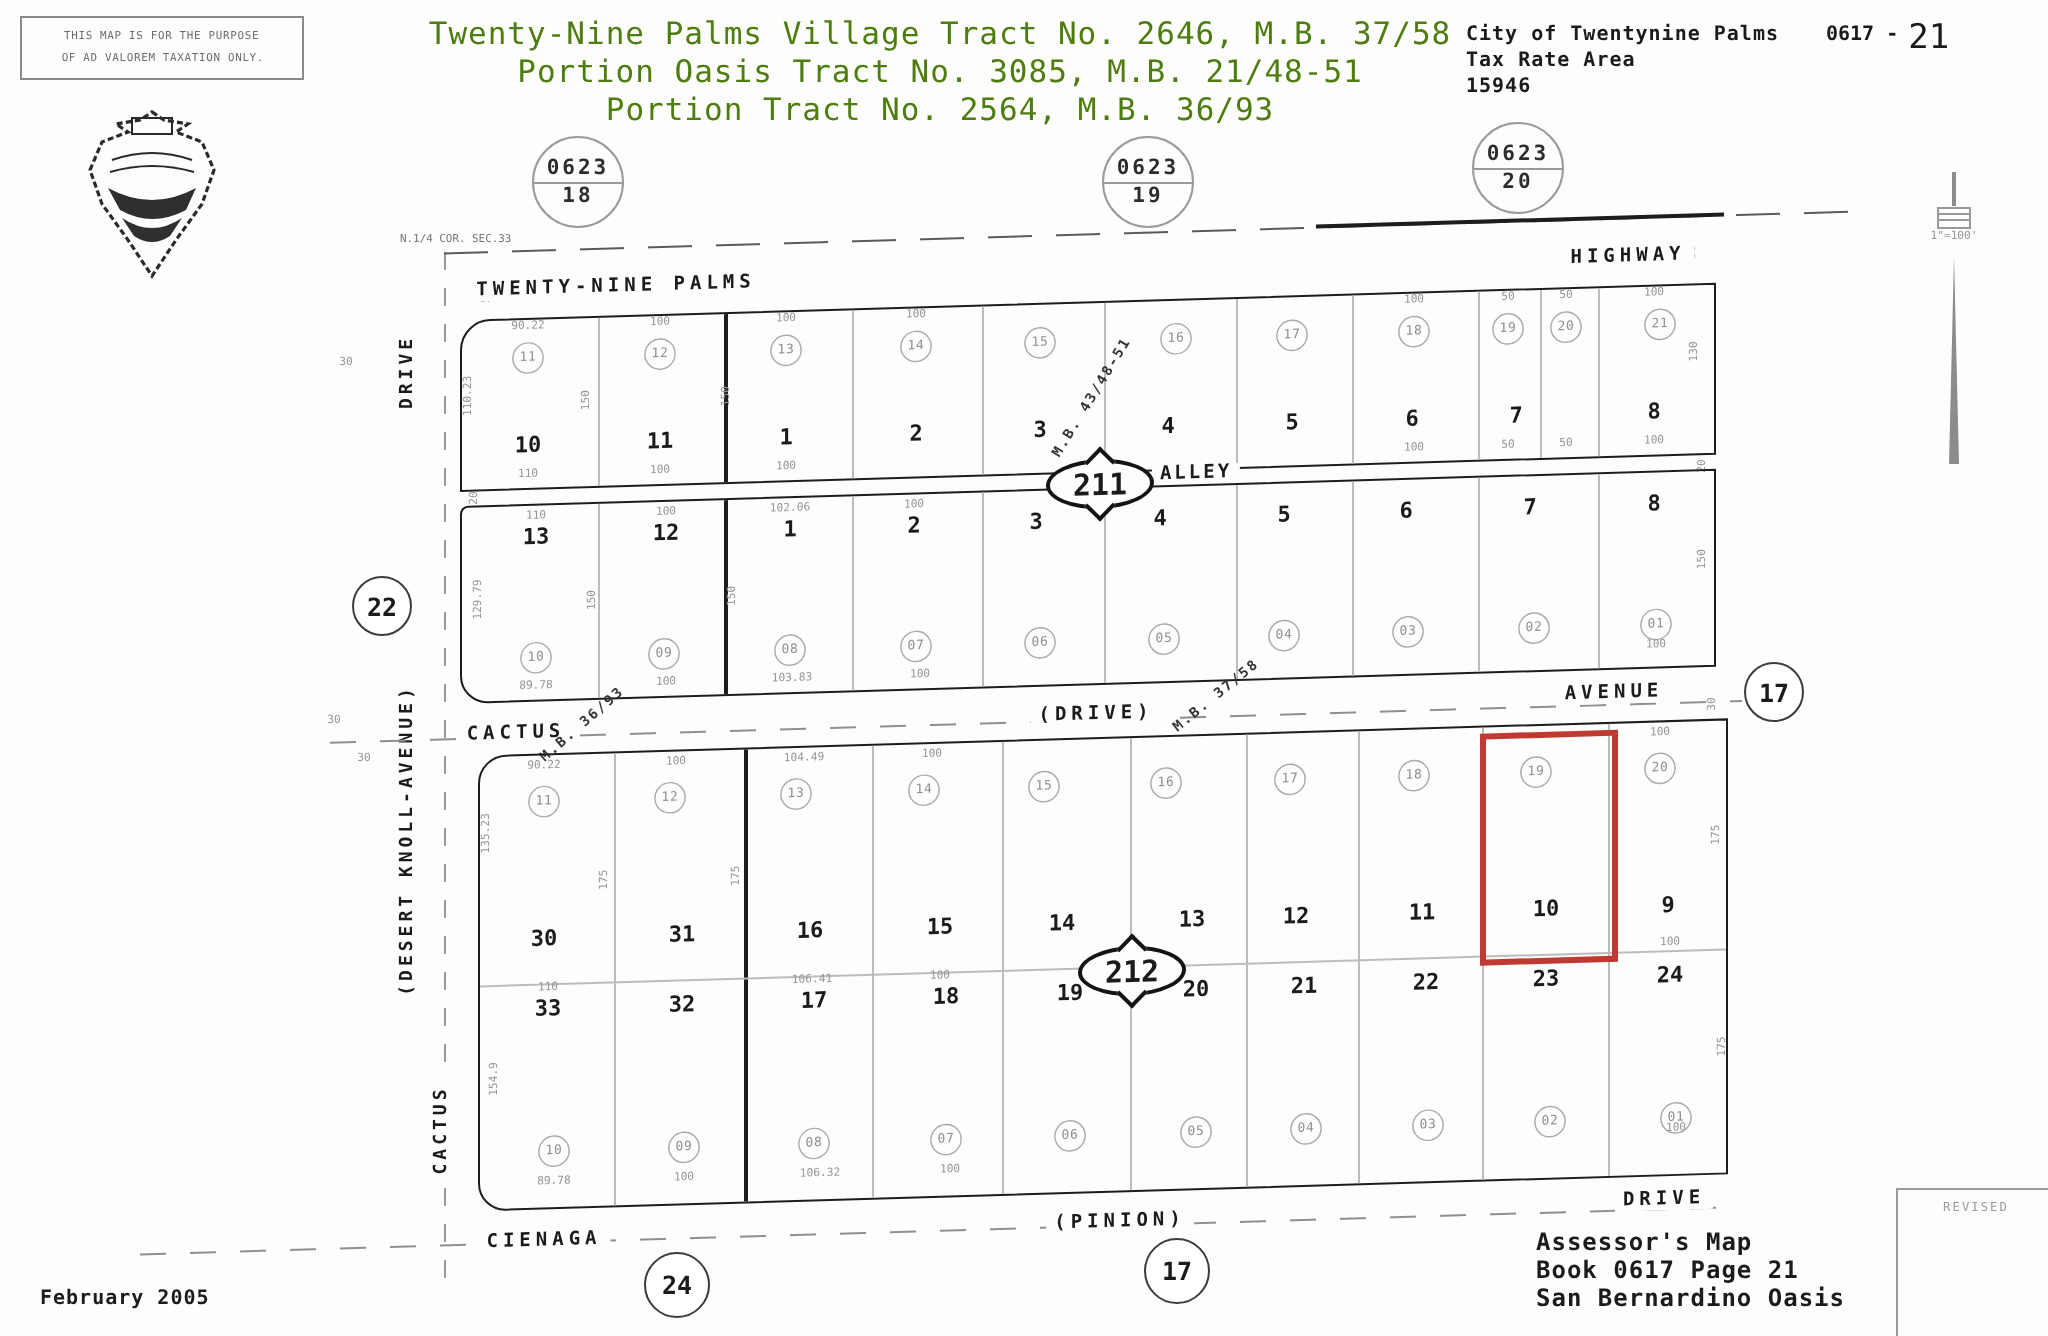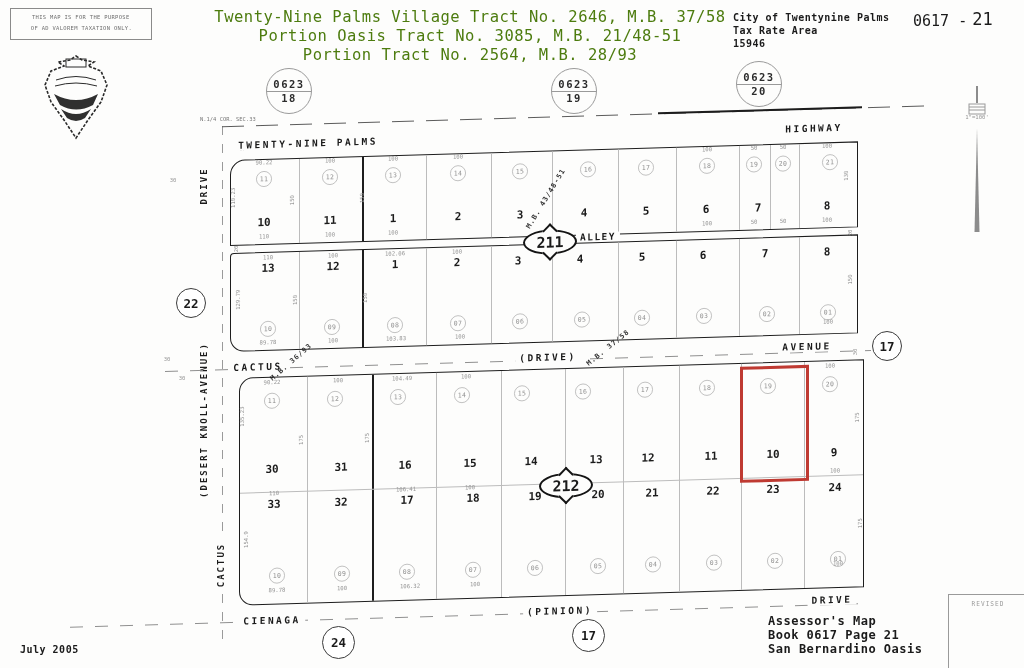--- a/index.html
+++ b/index.html
@@ -6,21 +6,21 @@
   body{width:1024px;height:668px;background:#fdfdfc;position:relative;overflow:hidden;
        font-family:"DejaVu Sans Mono",monospace;color:#1b1b1b}
   .c{position:absolute}
   
   .disc{left:10px;top:8px;width:140px;height:30px;border:1px solid #8a8a8a;
         display:flex;flex-direction:column;align-items:center;justify-content:center}
   .disc span{font-size:8px;transform:scale(.68);transform-origin:center;color:#6e6e6e;white-space:nowrap;line-height:1.35;letter-spacing:.5px}
   .title{left:150px;width:640px;text-align:center;font-size:15.5px;letter-spacing:.5px;color:#4d7c0f;white-space:nowrap}
   .cityline{left:733px;font-weight:700;font-size:10px;letter-spacing:.5px}
   .sheetno{left:913px;top:9px;display:flex;align-items:flex-start;gap:5px}
-  .sheetno .sm{font-weight:400;font-size:15px;padding-top:3px}
+  .sheetno .sm{font-weight:700;font-size:10px;padding-top:3px}
   .sheetno .lg{font-size:17px}
   .sheet-circle{width:44px;height:44px;border:1.2px solid #9a9a9a;border-radius:50%;
         display:flex;flex-direction:column;align-items:center;justify-content:center;gap:3px}
   .sheet-circle::before{content:"";position:absolute;left:0;right:0;top:50%;border-top:1px solid #9a9a9a}
   .sheet-circle span{font-weight:700;font-size:10.5px;letter-spacing:1.5px;color:#2c2c2c;line-height:1}
   .refc{border:1.4px solid #3c3c3c;border-radius:50%;display:flex;align-items:center;justify-content:center;
         font-weight:700;font-size:12.5px;background:#fff}
   
   .lot{font-weight:700;font-size:11px;line-height:1;transform:translateX(-50%);white-space:nowrap}
   .pnum{width:20px;height:20px;border:1.4px solid #ababab;border-radius:50%;color:#8f8f8f;
@@ -66,21 +66,21 @@
   <path d="M38 6 L44 10 L56 12 L50 16 L63 21 L69 35 L63 52 L50 70 L38 88 L26 70 L13 52 L7 35 L13 21 L26 16 L20 12 L32 10 Z" fill="none" stroke="#2a2a2a" stroke-width="1.6" stroke-dasharray="3 1.6"></path>
   <rect x="28" y="9" width="20" height="8" fill="none" stroke="#2a2a2a" stroke-width="1"></rect>
   <path d="M18 30 Q38 23 58 30" fill="none" stroke="#2a2a2a" stroke-width="1"></path>
   <path d="M17 36 Q38 30 59 36" fill="none" stroke="#2a2a2a" stroke-width="1"></path>
   <path d="M16 44 Q38 56 60 44 L55 55 Q38 64 22 55 Z" fill="#2f2f2f"></path>
   <path d="M23 59 Q38 69 53 59 L47 68 Q38 74 29 68 Z" fill="#2f2f2f"></path>
 </svg>
 
 <div class="c title" style="top:8px">Twenty-Nine Palms Village Tract No. 2646, M.B. 37/58</div>
 <div class="c title" style="top:27px">Portion Oasis Tract No. 3085, M.B. 21/48-51</div>
-<div class="c title" style="top:46px">Portion Tract No. 2564, M.B. 28/93</div>
+<div class="c title" style="top:46px">Portion Tract No. 2564, M.B. 36/93</div>
 
 <div class="c cityline" style="top:12px">City of Twentynine Palms</div>
 <div class="c cityline" style="top:25px">Tax Rate Area</div>
 <div class="c cityline" style="top:38px">15946</div>
 
 <div class="c sheetno">
   <span class="sm">0617 -</span>
   <span class="lg">21</span>
 </div>
 
@@ -329,21 +329,21 @@
   <div class="c dim v" style="left:138px;top:330px">175</div>
   <div class="c dim v" style="left:628px;top:324px">175</div>
   <div class="c dim v" style="left:631px;top:430px">175</div>
 
   <div class="c dashline" style="left:-160px;top:510px;width:796px"></div>
   <div class="c street" style="left:42px;top:505px">CIENAGA</div>
   <div class="c street" style="left:330px;top:504px">(PINION)</div>
   <div class="c street" style="left:602px;top:501px">DRIVE</div>
 </div>
 
-<div class="c foot" style="left:20px;top:644px;font-size:10px">July 2005</div>
+<div class="c foot" style="left:20px;top:644px;font-size:10px">February 2005</div>
 <div class="c" style="left:768px;top:614px">
   <div class="foot">Assessor's Map</div>
   <div class="foot">Book 0617 Page 21</div>
   <div class="foot">San Bernardino Oasis</div>
 </div>
 <div class="c revbox">
   <span>REVISED</span>
 </div>
 
 </body></html>

